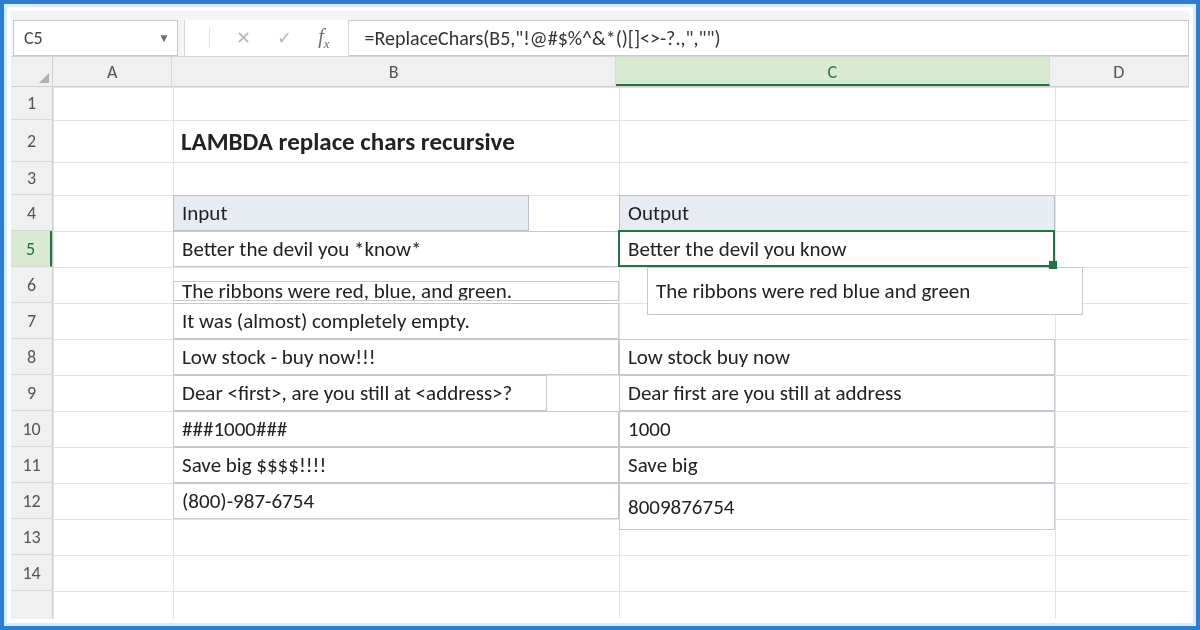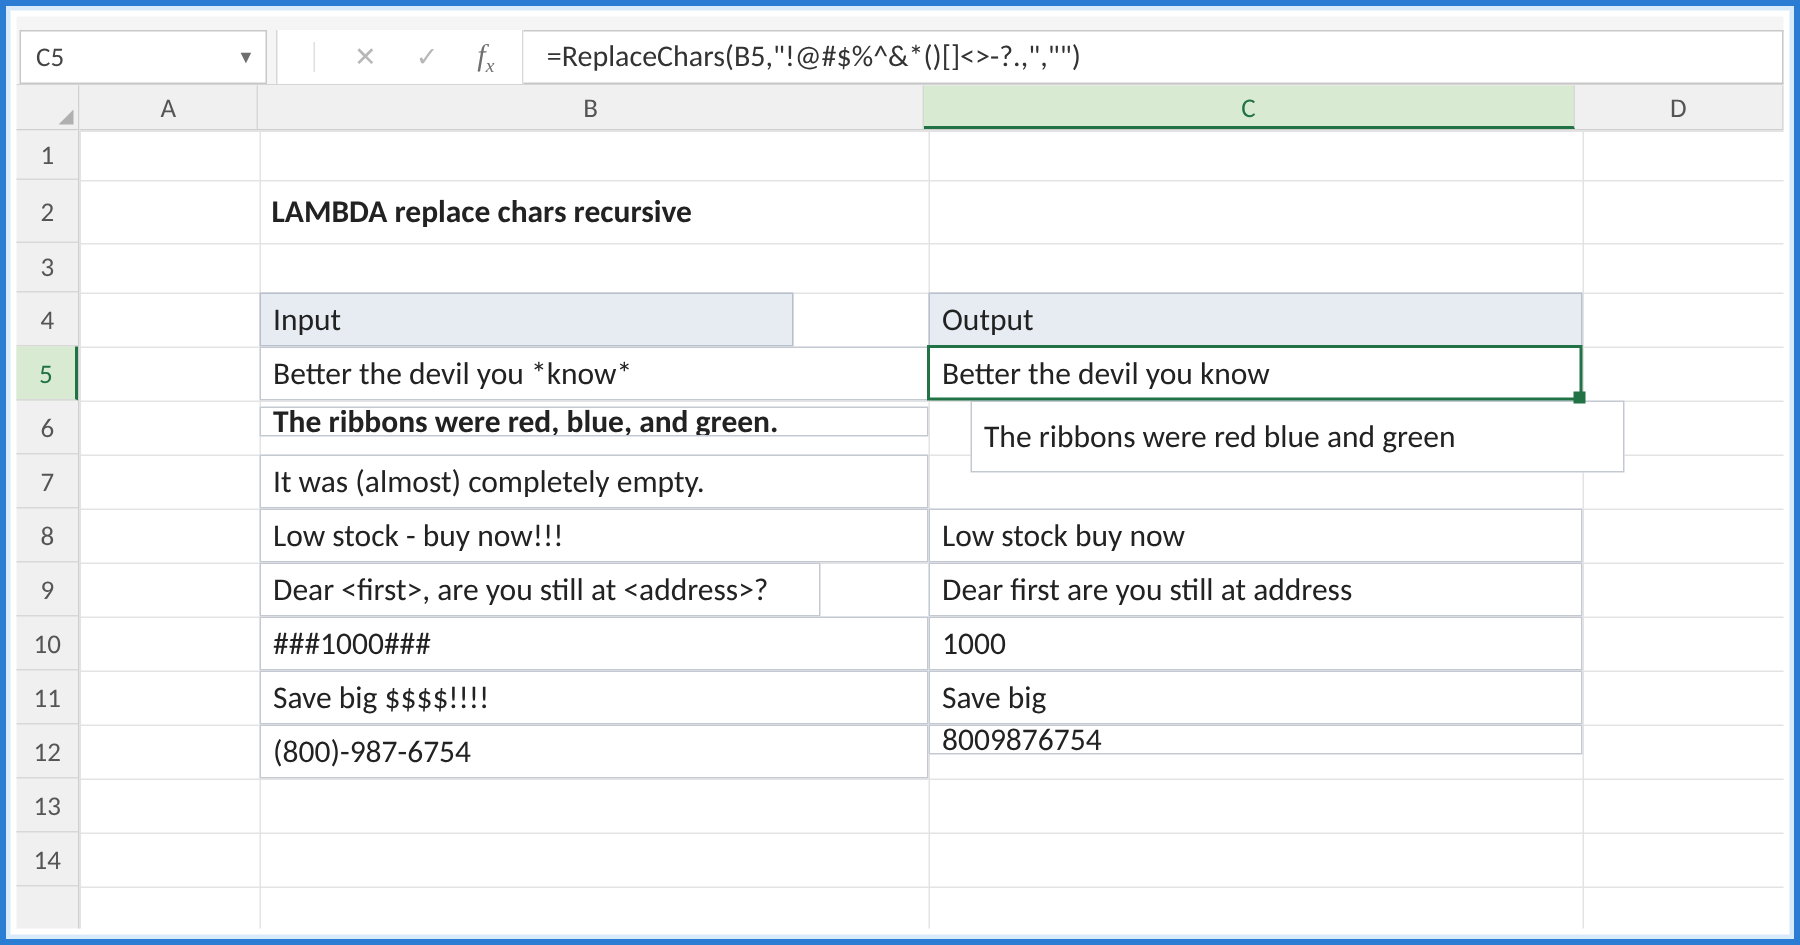--- a/index.html
+++ b/index.html
@@ -30,21 +30,21 @@
 
   .row-headers { position: absolute; top: 30px; left: 0; width: 42px; bottom: 0; background: #f0f0f0; border-right: 1px solid #cfcfcf; }
   .row-h { border-bottom: 1px solid #d8d8d8; text-align: center; color: #555; font-size: 18px; display: flex; align-items: center; justify-content: center; }
   .row-h.active { background: #d9ead3; border-right: 2px solid #217346; color: #217346; }
 
   .cells { position: absolute; top: 30px; left: 42px; right: 0; bottom: 0; }
   .gridline-v { position: absolute; top: 0; bottom: 0; width: 1px; background: #e3e3e3; }
   .gridline-h { position: absolute; left: 0; right: 0; height: 1px; background: #e3e3e3; }
 
   .cell { position: absolute; display: flex; align-items: center; padding: 0 8px; font-size: 21px; color: #222; white-space: nowrap; overflow: hidden; }
-  .cell.title { font-weight: bold; font-size: 21px; color: #222; }
+  .cell.title { font-weight: bold; font-size: 25px; color: #222; }
   .cell.hdr { background: #e7ecf3; border: 1px solid #b8c0cb; font-size: 21px; }
   .cell.tbl { background: #fff; border: 1px solid #c4c9d1; }
 
   .selection { position: absolute; border: 2px solid #217346; background: rgba(33,115,70,0.0); pointer-events: none; }
   .sel-handle { position: absolute; width: 8px; height: 8px; background: #217346; right: -4px; bottom: -4px; }
 
 </style>
 </head>
 <body>
 
@@ -110,33 +110,33 @@
           <div class="gridline-h" style="top: 360px;"></div>
           <div class="gridline-h" style="top: 396px;"></div>
           <div class="gridline-h" style="top: 432px;"></div>
           <div class="gridline-h" style="top: 468px;"></div>
           <div class="gridline-h" style="top: 504px;"></div>
           <div class="cell title" style="left: 120px; top: 33px; width: 446px; height: 42px; overflow: visible;">LAMBDA replace chars recursive</div>
           <div class="cell hdr" style="left: 120px; top: 108px; width: 356px; height: 36px;">Input</div>
           <div class="cell hdr" style="left: 566px; top: 108px; width: 436px; height: 36px;">Output</div>
           <div class="cell tbl" style="left: 120px; top: 144px; width: 446px; height: 36px;">Better the devil you *know*</div>
           <div class="cell tbl" style="left: 566px; top: 144px; width: 436px; height: 36px;">Better the devil you know</div>
-          <div class="cell tbl" style="left: 120px; top: 184px; width: 446px; height: 20px; font-weight: bold;">The ribbons were red, blue, and green.</div>
+          <div class="cell tbl" style="left: 120px; top: 194px; width: 446px; height: 20px;">The ribbons were red, blue, and green.</div>
           <div class="cell tbl" style="left: 594px; top: 180px; width: 436px; height: 48px;">The ribbons were red blue and green</div>
           <div class="cell tbl" style="left: 120px; top: 216px; width: 446px; height: 36px;">It was (almost) completely empty.</div>
           <div class="cell tbl" style="left: 120px; top: 252px; width: 446px; height: 36px;">Low stock - buy now!!!</div>
           <div class="cell tbl" style="left: 566px; top: 252px; width: 436px; height: 36px;">Low stock  buy now</div>
           <div class="cell tbl" style="left: 120px; top: 288px; width: 374px; height: 36px;">Dear &lt;first&gt;, are you still at &lt;address&gt;?</div>
           <div class="cell tbl" style="left: 566px; top: 288px; width: 436px; height: 36px;">Dear first are you still at address</div>
           <div class="cell tbl" style="left: 120px; top: 324px; width: 446px; height: 36px;">###1000###</div>
           <div class="cell tbl" style="left: 566px; top: 324px; width: 436px; height: 36px;">1000</div>
           <div class="cell tbl" style="left: 120px; top: 360px; width: 446px; height: 36px;">Save big $$$$!!!!</div>
           <div class="cell tbl" style="left: 566px; top: 360px; width: 436px; height: 36px;">Save big</div>
           <div class="cell tbl" style="left: 120px; top: 396px; width: 446px; height: 36px;">(800)-987-6754</div>
-          <div class="cell tbl" style="left: 566px; top: 396px; width: 436px; height: 20px;">8009876754</div>
+          <div class="cell tbl" style="left: 566px; top: 396px; width: 436px; height: 47px;">8009876754</div>
           <div class="selection" style="left: 565px; top: 143px; width: 437px; height: 37px;">
             <div class="sel-handle"></div>
           </div>
         </div>
     </div>
 
   </div>
 </div>
 
 </body></html>

